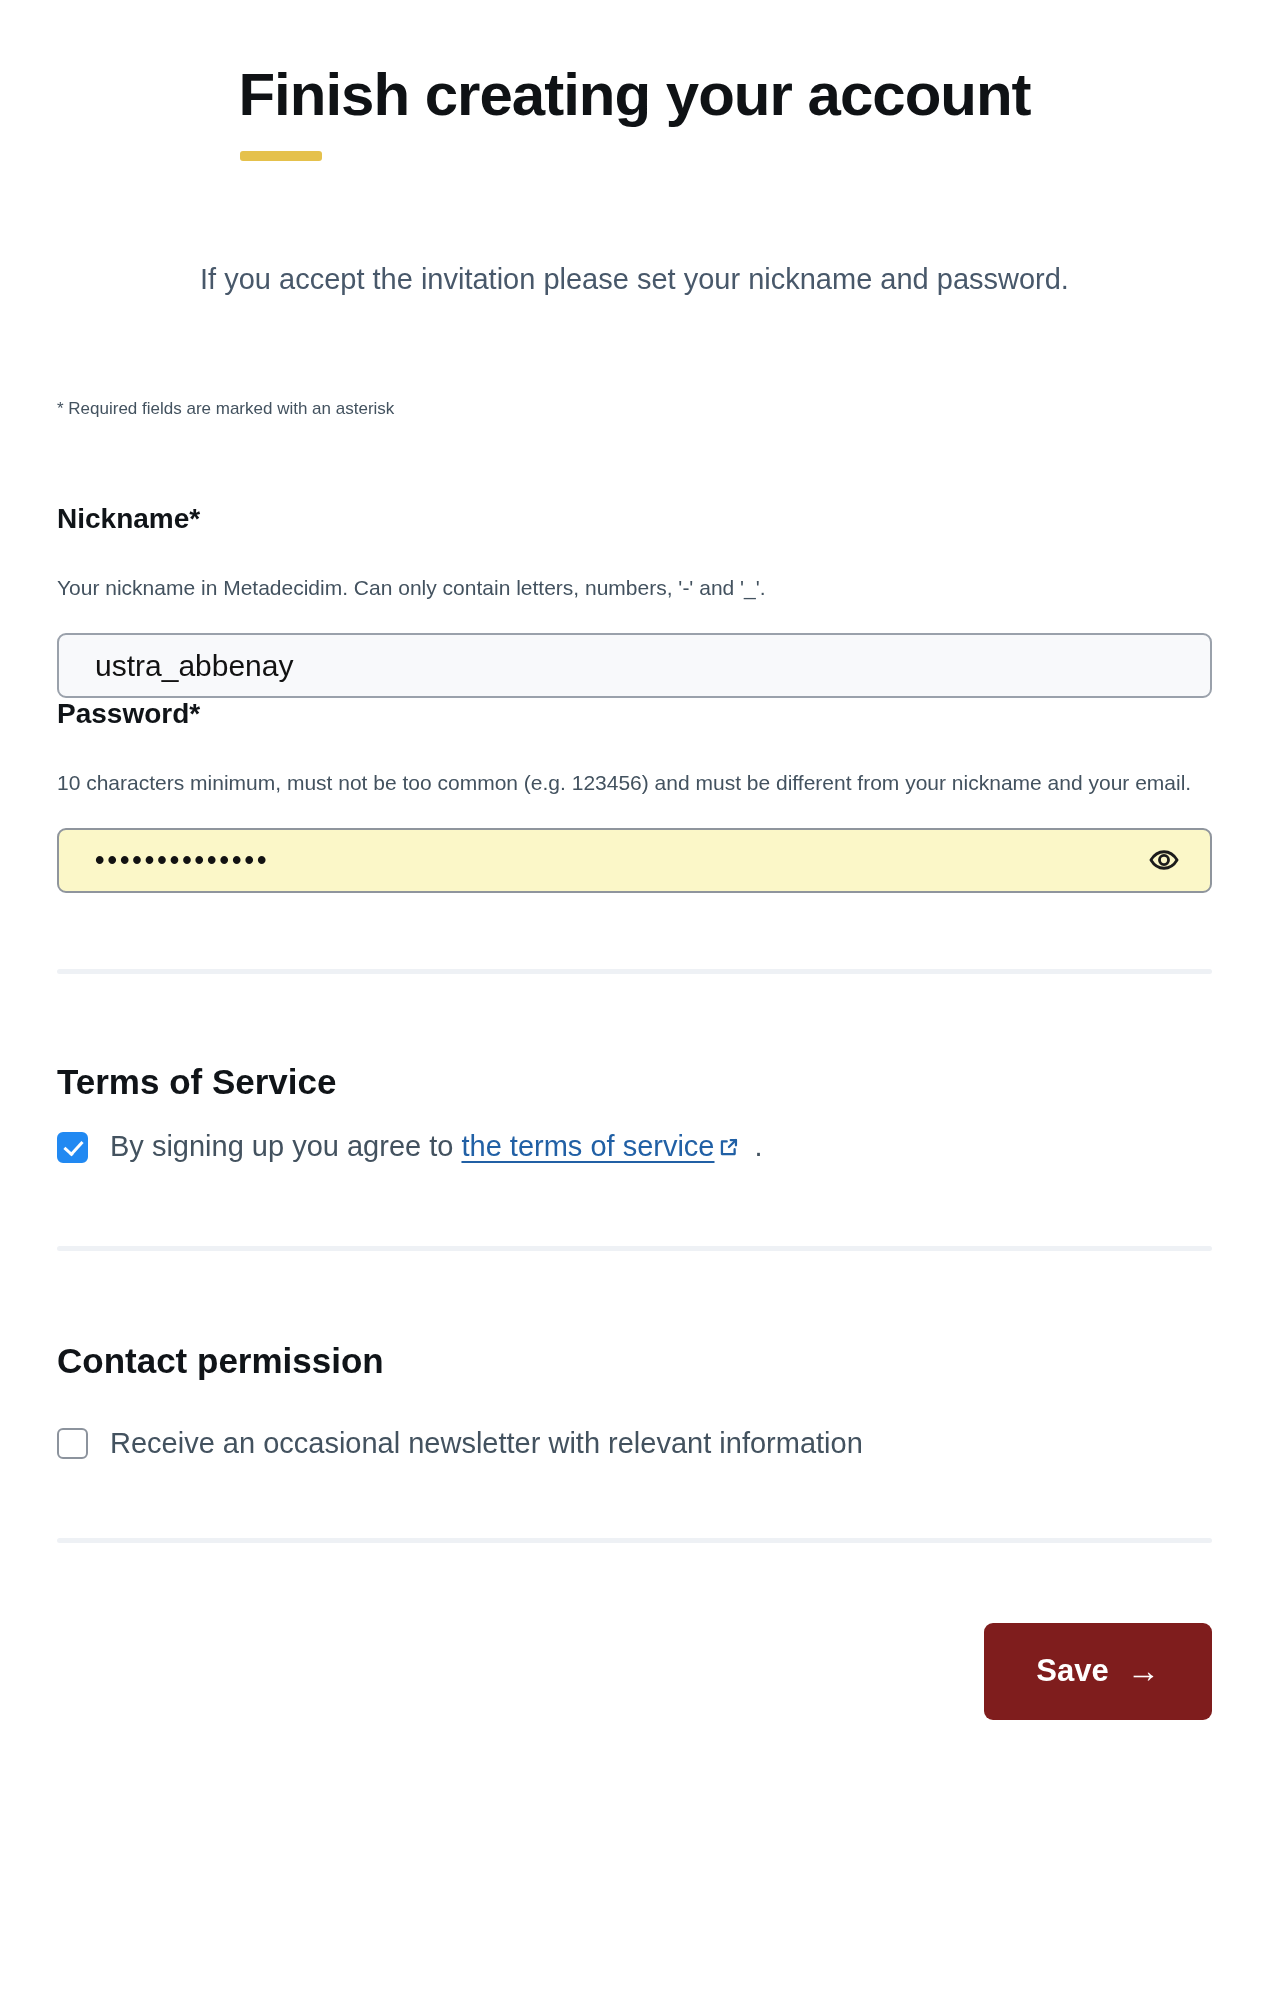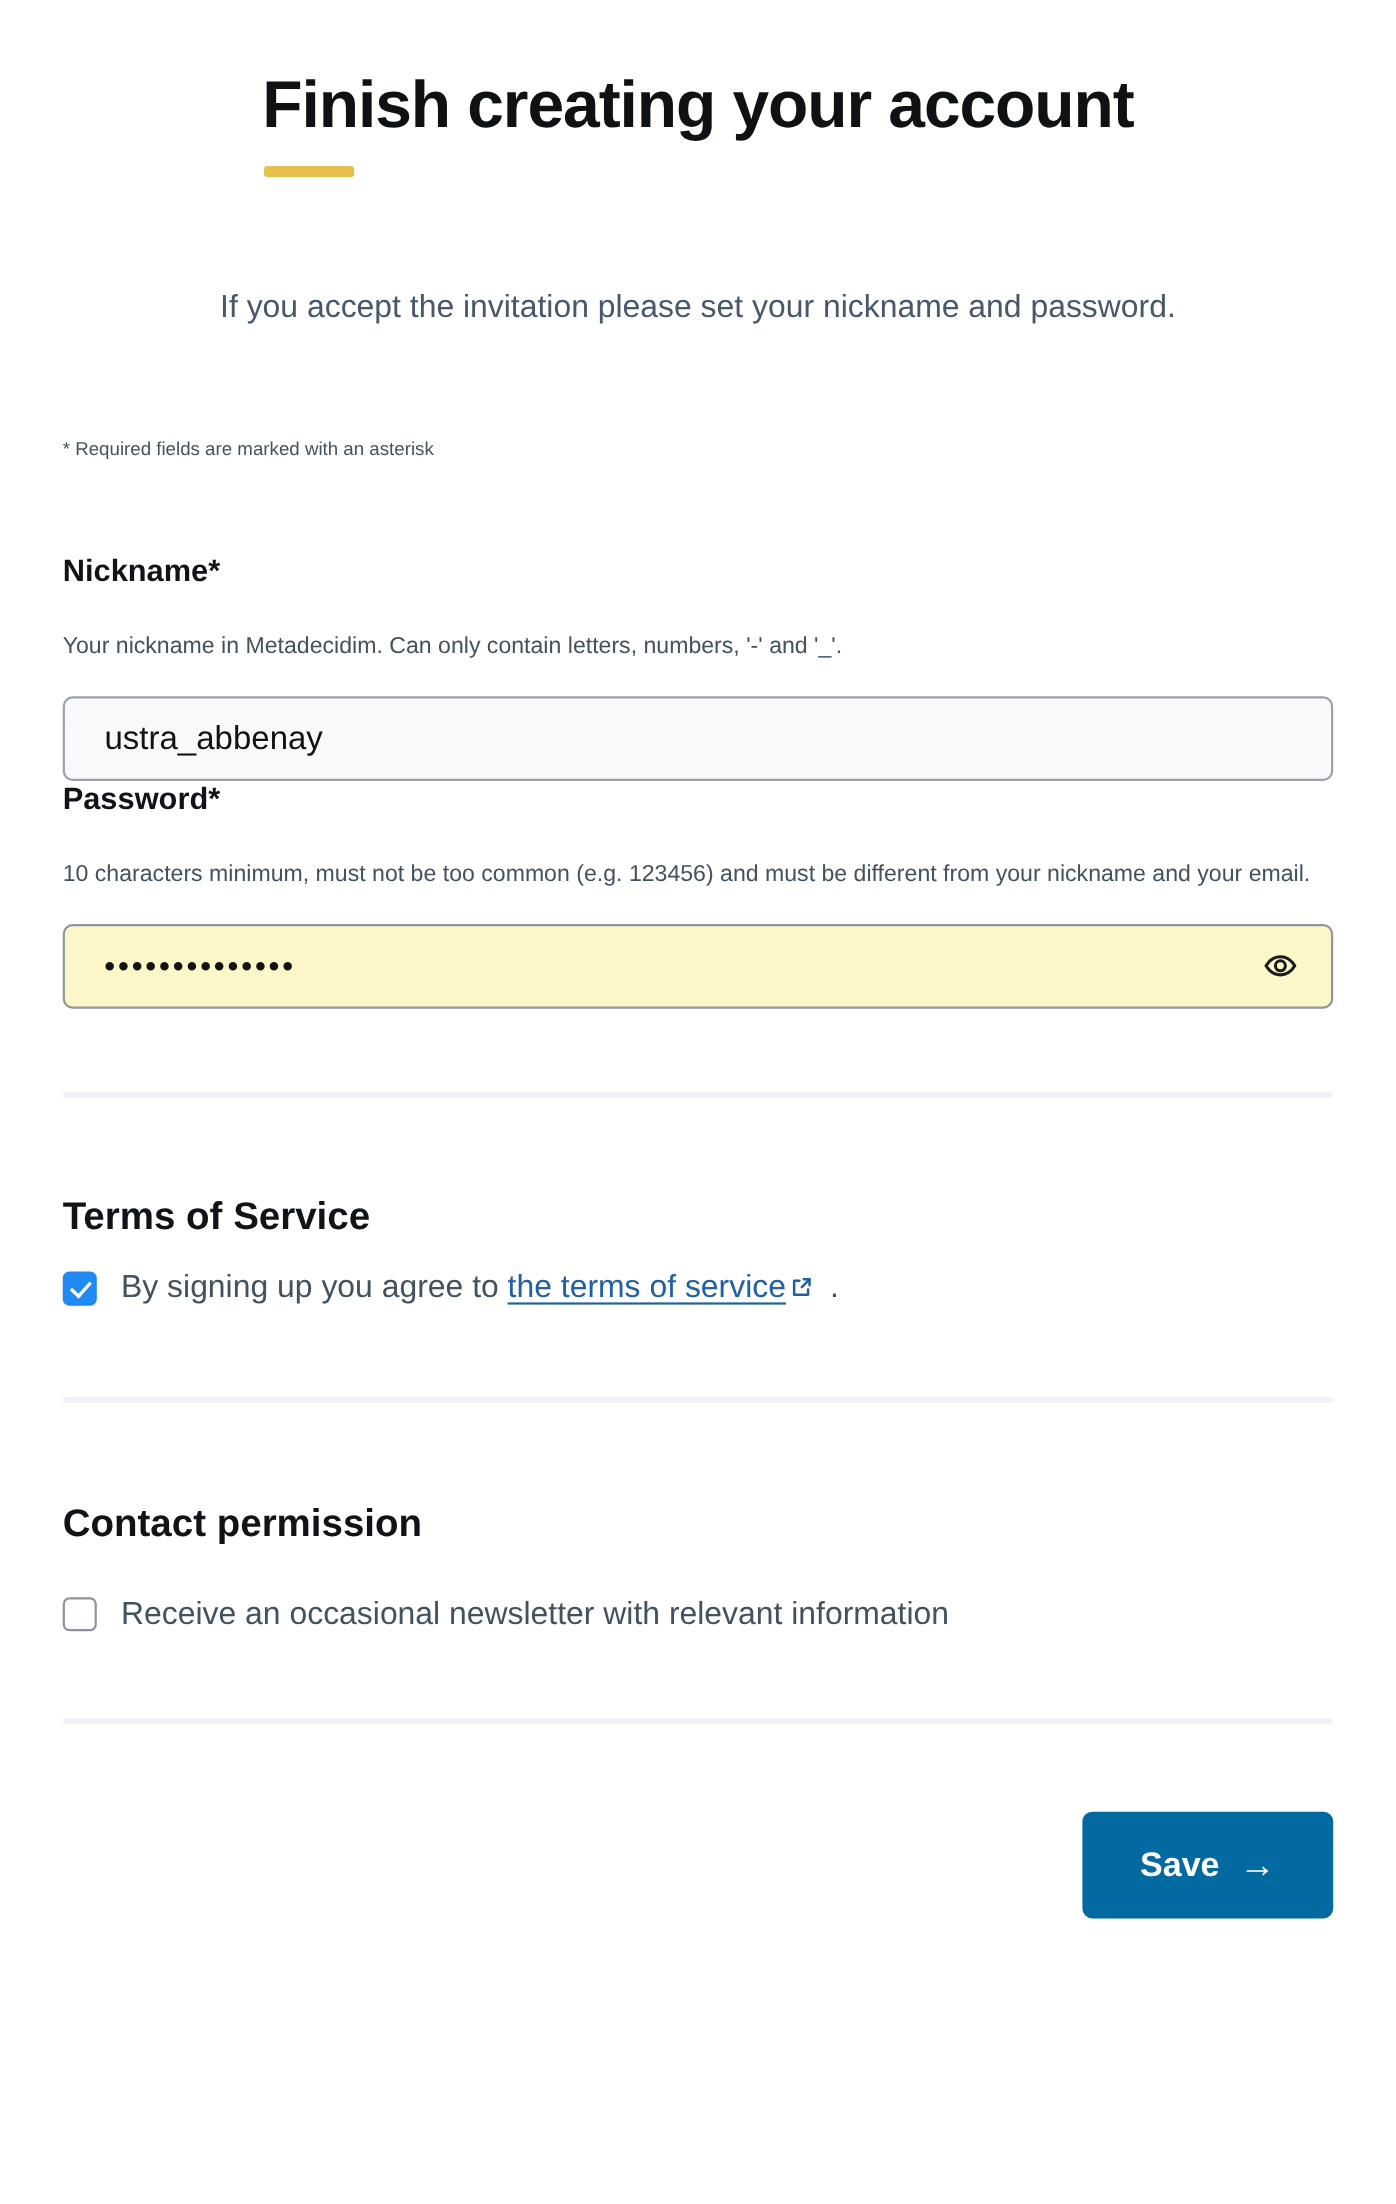--- a/index.html
+++ b/index.html
@@ -66,21 +66,21 @@
     font-size: 21px;
     line-height: 1.42;
     color: #43525f;
     max-width: 1160px;
   }
 
   
   .input-shell { position: relative; margin-top: 30px; }
   .text-input {
     width: 100%;
-    height: 77px;
+    height: 65px;
     padding: 16px 36px;
     font-family: "Liberation Sans", sans-serif;
     font-size: 30px;
     color: #121212;
     background: #f8f9fb;
     border: 2px solid #9aa1ab;
     border-radius: 9px;
     outline: none;
   }
   .text-input.password {
@@ -180,21 +180,21 @@
     justify-content: flex-end;
     margin-top: 80px;
   }
   .save-button {
     display: flex;
     align-items: center;
     justify-content: center;
     gap: 18px;
     width: 228px;
     height: 97px;
-    background: #0369a1;
+    background: #7f1d1d;
     color: #ffffff;
     font-family: "Liberation Sans", sans-serif;
     font-size: 31px;
     font-weight: bold;
     border: none;
     border-radius: 9px;
     cursor: pointer;
   }
   .save-arrow { font-size: 33px; font-weight: normal; }
 </style>

